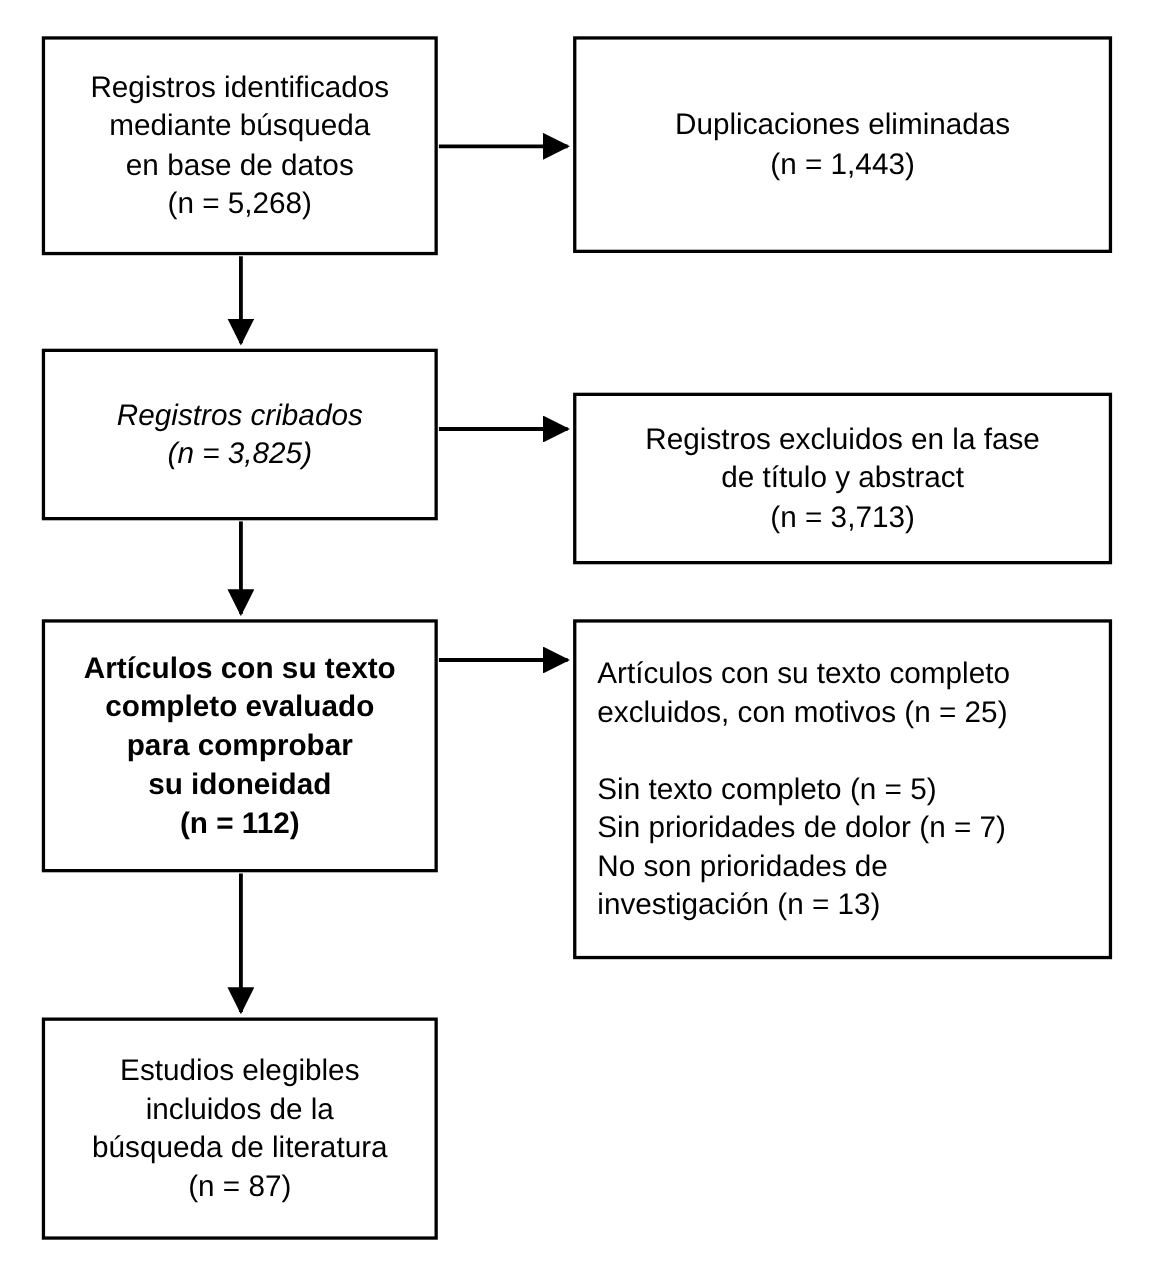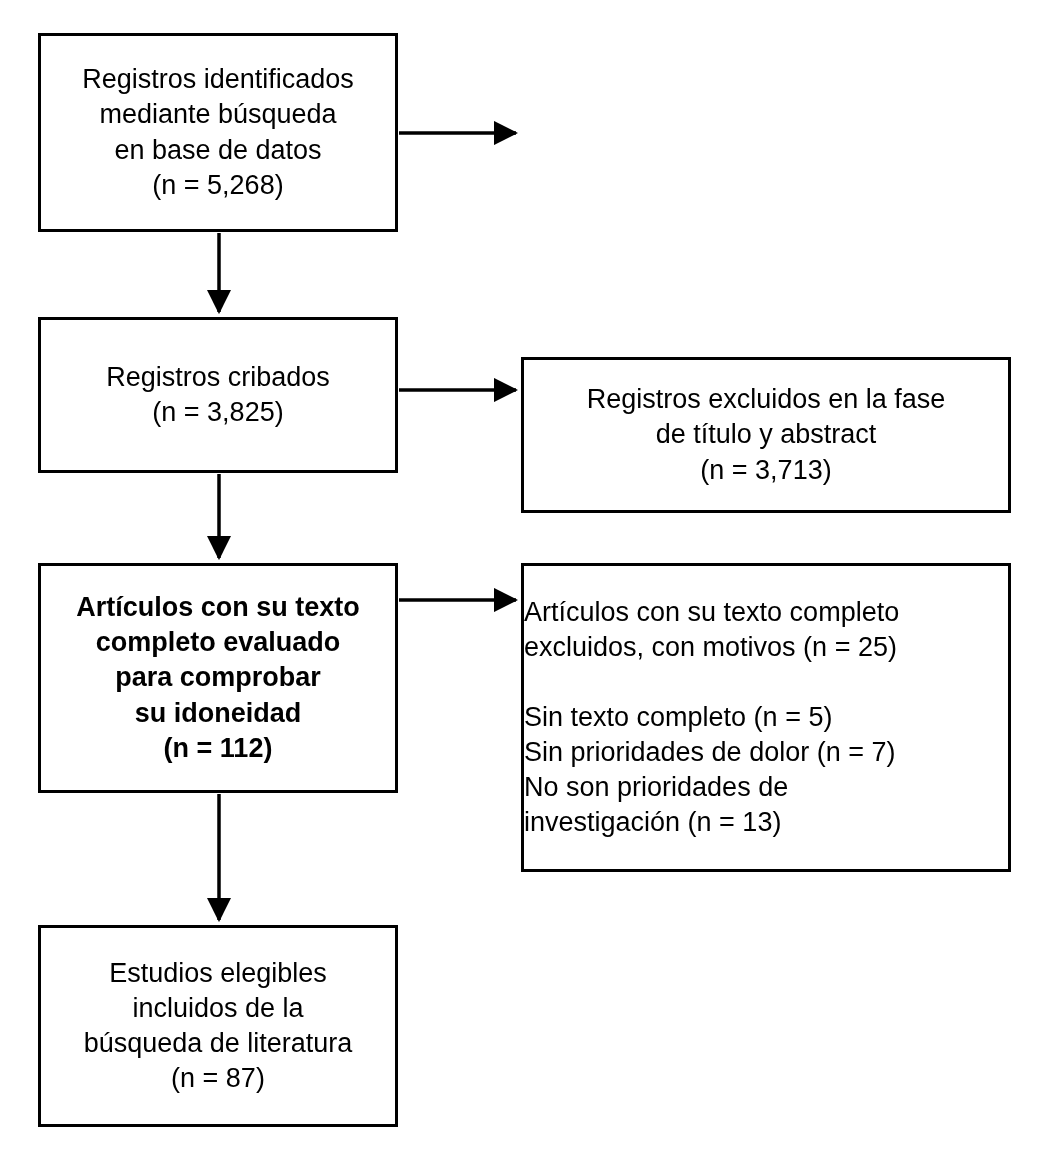--- a/index.html
+++ b/index.html
@@ -31,26 +31,27 @@
   .box-text {
     color: #000000;
     font-size: 27px;
     line-height: 1.30;
     white-space: pre-line;
   }
   .align-center .box-text { text-align: center; }
   .align-left   { justify-content: flex-start; }
   .align-left .box-text {
     text-align: left;
+    padding-left: 19px;
   }
 
   
   #box-identified     { left: 38px;  top: 33px;  width: 360px; height: 199px; }
   #box-duplicates     { left: 521px; top: 33px;  width: 490px; height: 197px; }
-  #box-screened       { left: 38px;  top: 317px; width: 360px; height: 156px; }
+  #box-screened       { left: 38px;  top: 317px; width: 360px; height: 156px; font-style: italic; }
   #box-excluded-title { left: 521px; top: 317px; width: 490px; height: 156px; margin-top: 40px; }
   #box-fulltext       { left: 38px;  top: 563px; width: 360px; height: 230px; font-weight: bold; }
   #box-excluded-full  { left: 521px; top: 563px; width: 490px; height: 309px; }
   #box-included       { left: 38px;  top: 925px; width: 360px; height: 202px; }
 
   
   #connectors {
     position: absolute;
     left: 0;
     top: 0;
@@ -84,20 +85,24 @@
     <line x1="219" y1="794" x2="219" y2="920" stroke="#000000" stroke-width="3.5" marker-end="url(#arrowhead)"></line>
   </svg>
 
   <div class="flow-box align-center" id="box-identified">
     <div class="box-text">Registros identificados
 mediante búsqueda
 en base de datos
 (n = 5,268)</div>
   </div>
 
+  <div class="flow-box align-center" id="box-duplicates">
+    <div class="box-text">Duplicaciones eliminadas
+(n = 1,443)</div>
+  </div>
 
   <div class="flow-box align-center" id="box-screened">
     <div class="box-text">Registros cribados
 (n = 3,825)</div>
   </div>
 
   <div class="flow-box align-center" id="box-excluded-title">
     <div class="box-text">Registros excluidos en la fase
 de título y abstract
 (n = 3,713)</div>

